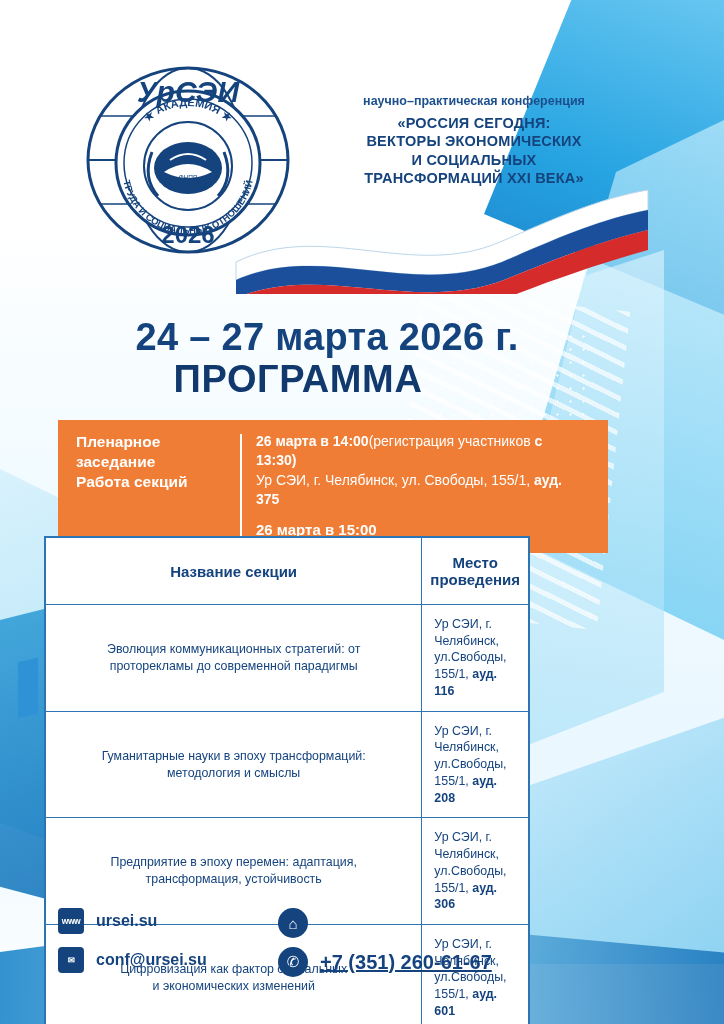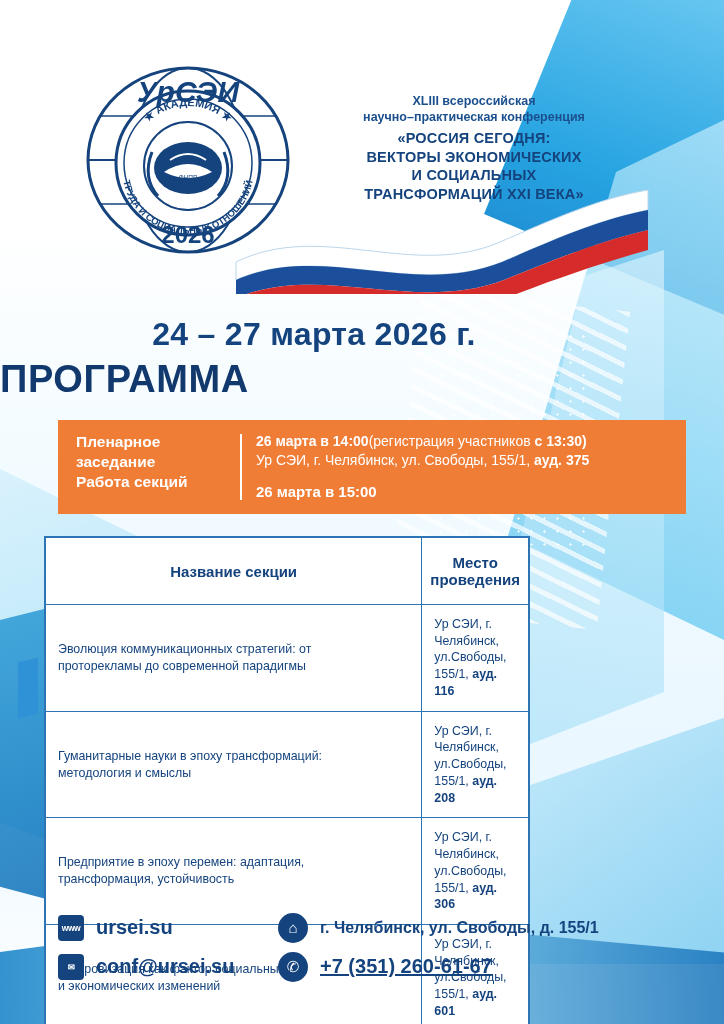--- a/index.html
+++ b/index.html
@@ -148,42 +148,43 @@
     letter-spacing: .2px;
   }
   .flag-ribbon {
     position: absolute;
     left: 232px; top: 140px;
     width: 420px; height: 110px;
   }
   
   .date-line {
     position: absolute;
-    left: 0; top: 316px;
+    left: 13px; top: 316px;
     width: 628px;
     text-align: center;
-    font-size: 32px;
+    font-size: 38px;
     font-weight: bold;
     color: #14437e;
     letter-spacing: .3px;
   }
   .program-word {
     position: absolute;
     left: 0; top: 358px;
     width: 596px;
+    text-align: center;
     font-size: 38px;
     font-weight: bold;
     color: #12396e;
     letter-spacing: .6px;
   }
   
   .orange-block {
     position: absolute;
     left: 58px; top: 420px;
-    width: 628px;
+    width: 550px;
     background: #f07d35;
     color: #ffffff;
     padding: 12px 0 12px 0;
     display: flex;
   }
   .ob-left {
     width: 182px;
     padding-left: 18px;
     box-sizing: border-box;
     font-size: 15.5px;
@@ -230,39 +231,40 @@
     font-weight: bold;
     padding: 16px 8px;
     text-align: center;
   }
   td.sec {
     color: #14437e;
     font-size: 12.4px;
     line-height: 1.35;
     padding: 11px 12px;
     width: 400px;
+    text-align: center;
   }
   td.place {
     color: #14437e;
     font-size: 12.4px;
     line-height: 1.35;
     padding: 11px 12px;
   }
   td.place b { font-weight: bold; }
   
   .contacts {
     position: absolute;
     left: 58px; top: 908px;
     width: 610px;
     height: 78px;
     color: #14437e;
   }
   .c-row {
     display: flex;
-    align-items: center;
+    align-items: flex-start;
     height: 39px;
   }
   .c-item {
     display: flex;
     align-items: center;
   }
   .c-item.web { width: 220px; }
   .ic {
     width: 26px; height: 26px;
     border-radius: 50%;
@@ -275,21 +277,21 @@
     margin-right: 12px;
     flex: 0 0 auto;
   }
   .ic.sq {
     border-radius: 4px;
     font-size: 8.5px;
     font-weight: bold;
     letter-spacing: -.5px;
   }
   .c-text-sm {
-    font-size: 20px;
+    font-size: 16px;
     font-weight: bold;
   }
   .c-text-lg {
     font-size: 16px;
     font-weight: bold;
   }
   .c-text-phone {
     font-size: 20px;
     font-weight: bold;
     text-decoration: underline;
@@ -345,21 +347,20 @@
           <textPath href="#arcBottom" startOffset="50%" text-anchor="middle">ТРУДА И СОЦИАЛЬНЫХ ОТНОШЕНИЙ</textPath>
         </text>
         <text x="110" y="120" font-family="Liberation Sans, sans-serif" font-size="6.5" fill="#15437d" text-anchor="middle">ФНПР</text>
         <rect x="20" y="26" width="180" height="34" rx="6" fill="#ffffff" opacity="0"></rect>
         <text x="110" y="42" font-family="Liberation Sans, sans-serif" font-size="30" font-style="italic" font-weight="bold" fill="#15437d" text-anchor="middle">УрСЭИ</text>
         <text x="110" y="183" font-family="Liberation Sans, sans-serif" font-size="24" font-weight="bold" fill="#15437d" text-anchor="middle">2026</text>
       </svg>
     </div>
 
     <div class="conf-text">
-      <div class="conf-line-small">XLIII всероссийская</div>
       <div class="conf-line-small">научно–практическая конференция</div>
       <div class="conf-title">«РОССИЯ СЕГОДНЯ:</div>
       <div class="conf-title" style="margin-top:0">ВЕКТОРЫ ЭКОНОМИЧЕСКИХ</div>
       <div class="conf-title" style="margin-top:0">И СОЦИАЛЬНЫХ</div>
       <div class="conf-title" style="margin-top:0">ТРАНСФОРМАЦИЙ XXI ВЕКА»</div>
     </div>
 
     <div class="flag-ribbon">
       <svg width="420" height="110" viewBox="0 0 420 110" xmlns="http://www.w3.org/2000/svg">
         <path d="M4 78 C90 36 180 96 268 58 C324 34 368 14 416 6 L416 26 C366 36 326 54 270 78 C180 114 90 58 4 96 Z" fill="#ffffff" stroke="#bcd6ea" stroke-width="1"></path>
@@ -438,21 +439,20 @@
   </div>
 
   <div class="contacts">
     <div class="c-row">
       <div class="c-item web">
         <span class="ic sq">www</span>
         <span class="c-text-sm">ursei.su</span>
       </div>
       <div class="c-item">
         <span class="ic lg">⌂</span>
-        <span class="c-text-lg">г. Челябинск, ул. Свободы, д. 155/1</span>
       </div>
     </div>
     <div class="c-row">
       <div class="c-item web">
         <span class="ic sq">✉</span>
         <span class="c-text-sm">conf@ursei.su</span>
       </div>
       <div class="c-item">
         <span class="ic lg">✆</span>
         <span class="c-text-phone">+7 (351) 260-61-67</span>

